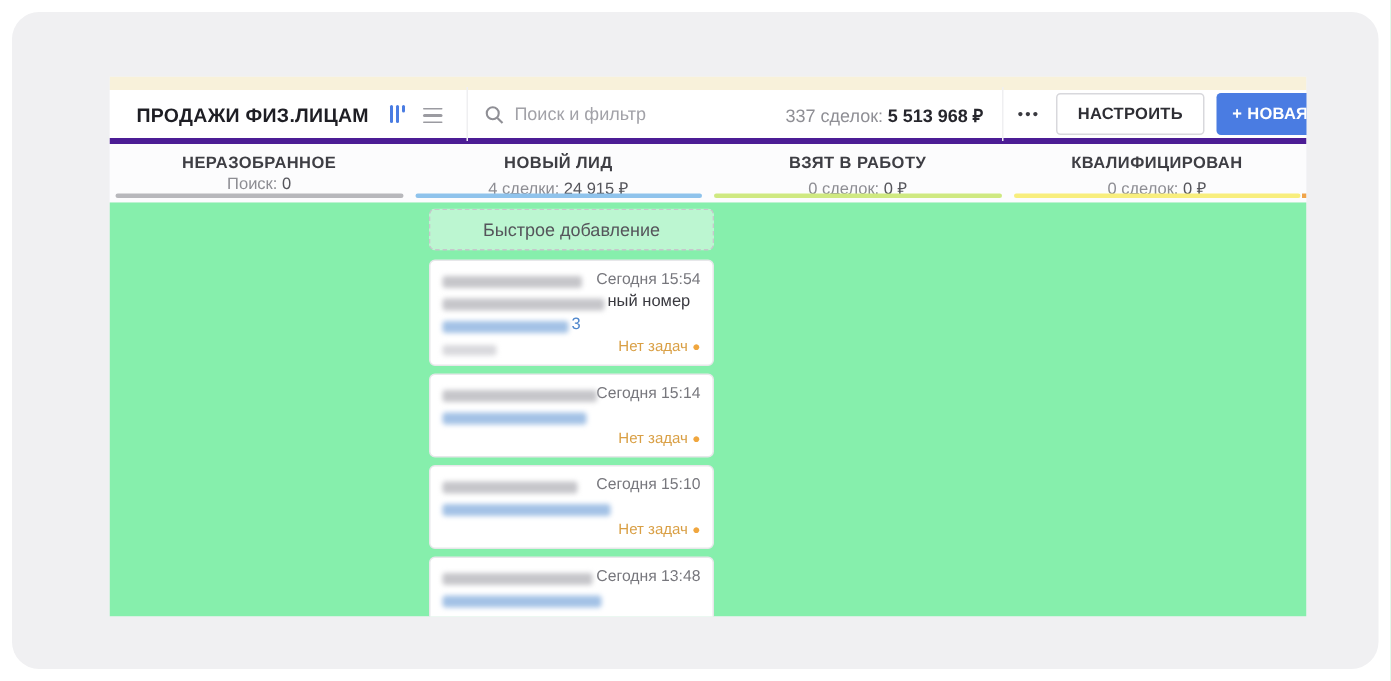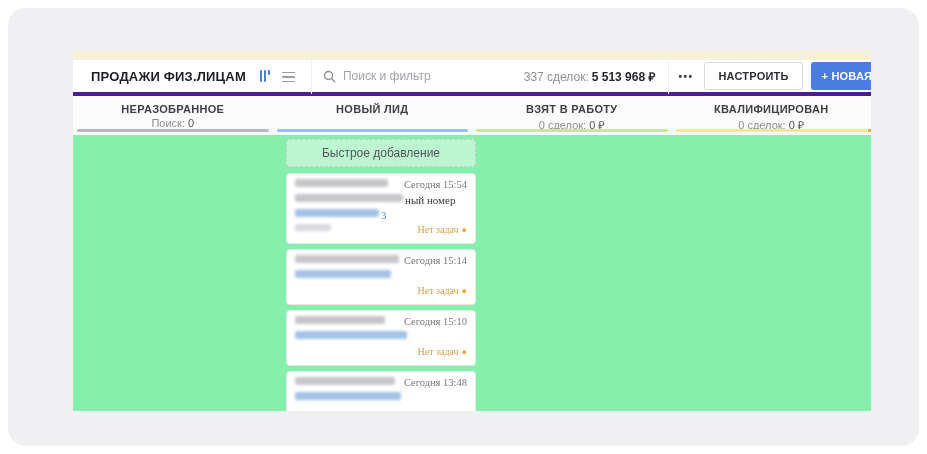--- a/index.html
+++ b/index.html
@@ -44,21 +44,21 @@
   .col-underline { position:absolute; left:4px; right:4px; bottom:3px; height:3px; border-radius:2px; }
   .next-col-sliver { position:absolute; right:0; bottom:3px; width:3px; height:3px; }
 
   
   .board { position:relative; height:276px; background:#86efac; }
   .col2-stack { position:absolute; left:213px; top:4px; width:190px; }
 
   .quick-add { border:1px dashed #c7c7cc; border-radius:4px; background:rgba(255,255,255,.45); height:28px; line-height:26px; text-align:center; font-size:12px; color:#55555b; margin-bottom:6px; cursor:pointer; }
 
   .card { background:#ffffff; border:1px solid #e7e7ea; border-radius:4px; padding:5px 8px 4px; margin-bottom:5px; cursor:pointer; }
-  .card-row { display:flex; align-items:flex-start; justify-content:space-between; min-height:13px; margin-bottom:2px;font-family:Liberation Serif, serif; }
+  .card-row { display:flex; align-items:flex-end; justify-content:space-between; min-height:13px; margin-bottom:2px; }
   .card-row.start { justify-content:flex-start; gap:2px; }
   .card-time { font-size:10.5px; color:#77777d; white-space:nowrap; }
   .card-text { font-size:11px; color:#3a3a40; white-space:nowrap; }
   .card-link { font-size:11px; color:#4e86cc; white-space:nowrap; }
   .task-status { font-size:10px; white-space:nowrap; margin-left:auto; }
   .task-label { color:#d99f44; }
   .task-dot { font-size:9px; margin-left:3px; }
 
   .bar { display:inline-block; height:8px; border-radius:2px; background:#c6c6ca; filter:blur(1.6px); }
   .bar.blue { background:#a3c2e6; }
@@ -103,20 +103,21 @@
     </div>
 
     <div class="colheads">
       <div class="colhead">
         <div class="colhead-title">НЕРАЗОБРАННОЕ</div>
         <div class="colhead-count"><span>Поиск:</span><b>0</b></div>
         <div class="col-underline" style="background: rgb(184, 184, 188);"></div>
       </div>
       <div class="colhead">
         <div class="colhead-title">НОВЫЙ ЛИД</div>
+        <div class="colhead-count"><span>4 сделки:</span><b>24 915 ₽</b></div>
         <div class="col-underline" style="background: rgb(143, 195, 236);"></div>
       </div>
       <div class="colhead">
         <div class="colhead-title">ВЗЯТ В РАБОТУ</div>
         <div class="colhead-count"><span>0 сделок:</span><b>0 ₽</b></div>
         <div class="col-underline" style="background: rgb(207, 233, 129);"></div>
       </div>
       <div class="colhead">
         <div class="colhead-title">КВАЛИФИЦИРОВАН</div>
         <div class="colhead-count"><span>0 сделок:</span><b>0 ₽</b></div>

